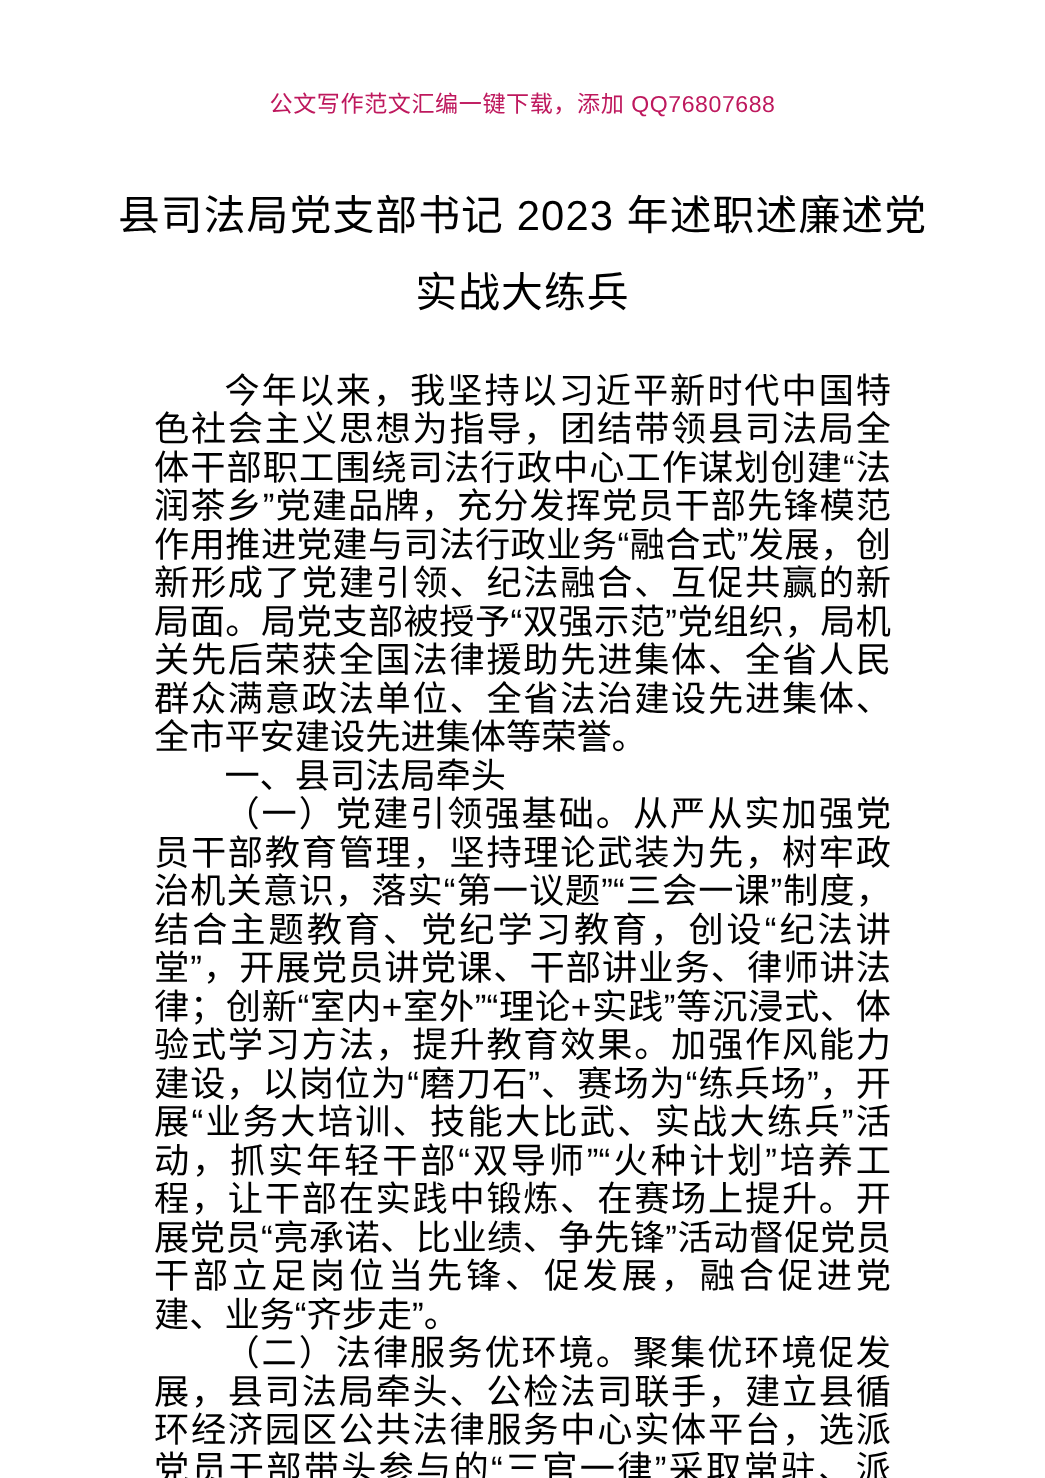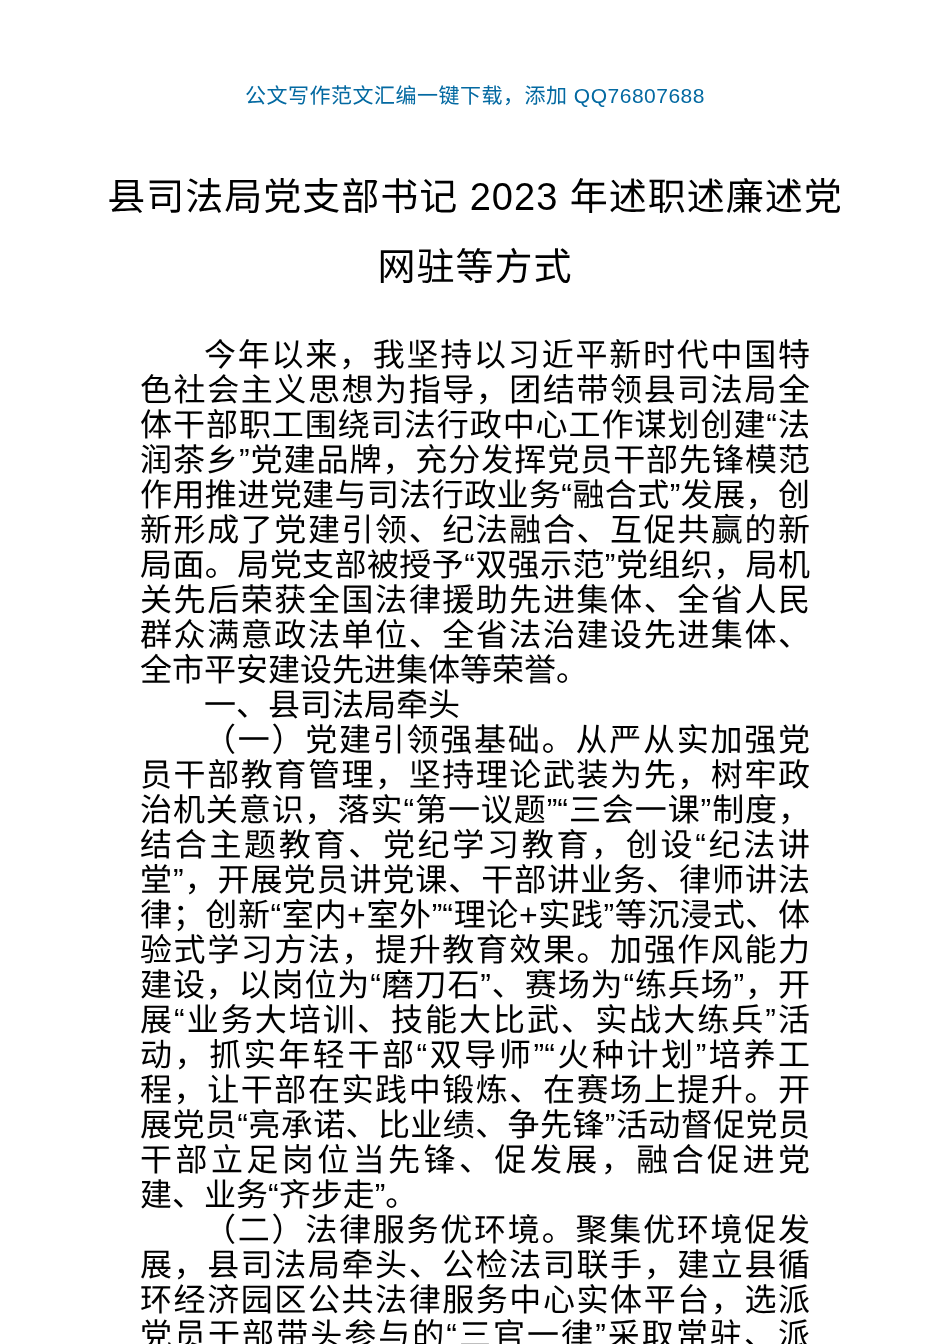--- a/index.html
+++ b/index.html
@@ -18,21 +18,21 @@
     position: relative;
     width: 950px;
     height: 1344px;
     background: #ffffff;
   }
   .notice {
     padding-top: 84px;
     text-align: center;
     font-size: 21px;
     line-height: 24px;
-    color: #0369a1;
+    color: #be185d;
     letter-spacing: 0.5px;
   }
   .doc-title {
     margin-top: 54px;
     text-align: center;
     font-size: 38px;
     line-height: 70px;
     font-weight: 400;
     letter-spacing: 1px;
   }
@@ -55,21 +55,21 @@
 </style>
 </head>
 <body>
 
 <div class="page">
 
   <div class="notice">公文写作范文汇编一键下载，添加 QQ76807688</div>
 
   <div class="doc-title">
     <div class="title-line">县司法局党支部书记 2023 年述职述廉述党</div>
-    <div class="title-line">网驻等方式</div>
+    <div class="title-line">实战大练兵</div>
   </div>
 
   <div class="doc-body">
     <p>今年以来，我坚持以习近平新时代中国特色社会主义思想为指导，团结带领县司法局全体干部职工围绕司法行政中心工作谋划创建“法润茶乡”党建品牌，充分发挥党员干部先锋模范作用推进党建与司法行政业务“融合式”发展，创新形成了党建引领、纪法融合、互促共赢的新局面。局党支部被授予“双强示范”党组织，局机关先后荣获全国法律援助先进集体、全省人民群众满意政法单位、全省法治建设先进集体、全市平安建设先进集体等荣誉。</p>
     <p>一、县司法局牵头</p>
     <p>（一）党建引领强基础。从严从实加强党员干部教育管理，坚持理论武装为先，树牢政治机关意识，落实“第一议题”“三会一课”制度，结合主题教育、党纪学习教育，创设“纪法讲堂”，开展党员讲党课、干部讲业务、律师讲法律；创新“室内+室外”“理论+实践”等沉浸式、体验式学习方法，提升教育效果。加强作风能力建设，以岗位为“磨刀石”、赛场为“练兵场”，开展“业务大培训、技能大比武、实战大练兵”活动，抓实年轻干部“双导师”“火种计划”培养工程，让干部在实践中锻炼、在赛场上提升。开展党员“亮承诺、比业绩、争先锋”活动督促党员干部立足岗位当先锋、促发展，融合促进党建、业务“齐步走”。</p>
     <p>（二）法律服务优环境。聚集优环境促发展，县司法局牵头、公检法司联手，建立县循环经济园区公共法律服务中心实体平台，选派党员干部带头参与的“三官一律”采取常驻、派驻、随驻、网驻等方式，向企业和职工提供</p>
   </div>
 
 </div>

